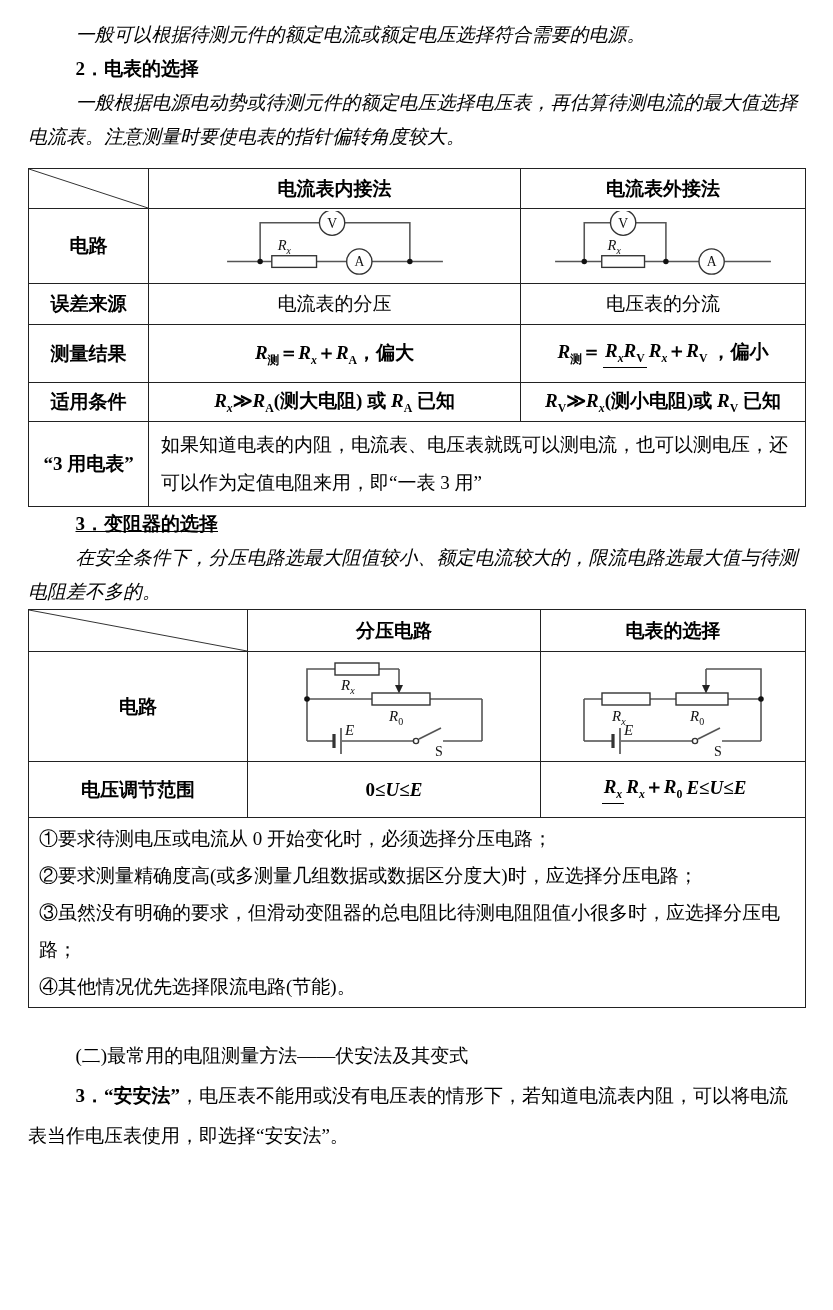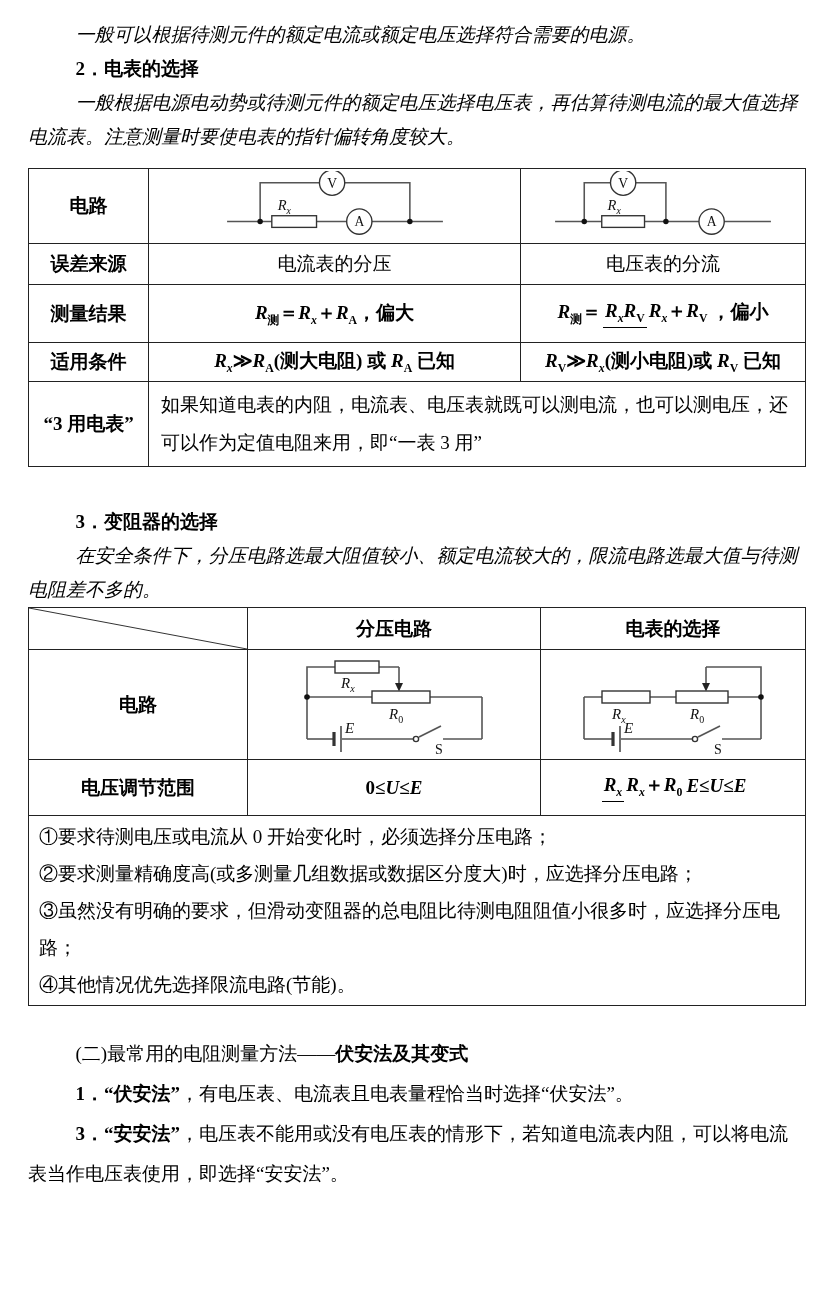--- a/index.html
+++ b/index.html
@@ -4,42 +4,42 @@
 <style>
   html,body{margin:0;padding:0;background:#fff;}
   body{
     width:833px;height:1310px;box-sizing:border-box;
     padding:18px 28px 0 28px;
     font-family:"Liberation Serif","DejaVu Serif",serif;
     color:#000;font-size:19px;overflow:hidden;
   }
   .para{margin:0;line-height:34px;text-indent:2.5em;font-style:italic;}
   .h-bold{margin:0;line-height:34px;text-indent:2.5em;font-weight:700;}
-  .h3{margin-top:38px;}
+  .h3{text-decoration:underline;}
   table{border-collapse:collapse;width:777px;table-layout:fixed;}
   td{border:1px solid #222;text-align:center;vertical-align:middle;
      font-size:19px;padding:2px 4px;box-sizing:border-box;overflow:hidden;}
   .t1{margin-top:14px;}
   .t2{margin-top:0;}
   .hdr{font-weight:700;}
   .left-cell{text-align:left;line-height:38px;padding:4px 12px;}
   .notes-cell{text-align:left;line-height:37px;padding:2px 10px;}
   .diag{position:relative;padding:0;}
   .diag svg{position:absolute;left:0;top:0;width:100%;height:100%;display:block;}
   .formula{font-weight:700;white-space:nowrap;}
   .it{font-style:italic;font-family:"Liberation Serif","DejaVu Serif",serif;}
   sub{font-size:0.62em;}
   .frac{display:inline-flex;text-align:center;
         vertical-align:middle;margin:0 2px;line-height:1.25;}
   .num{border-bottom:1.5px solid #000;padding:0 2px;}
   .den{padding:0 2px;}
   .methods{margin-top:28px;}
   .m-para{margin:0;line-height:40px;text-indent:2.5em;}
   .lead{font-weight:700;}
-  .m-bold{font-weight:700;text-align:center;}
+  .m-bold{font-weight:400;text-align:center;}
   .wire{stroke:#555;stroke-width:1.6;fill:none;}
   .comp{stroke:#333;stroke-width:1.4;fill:#fff;}
   .dot{fill:#111;}
   .ah{fill:#222;}
   svg text{fill:#111;font-family:"Liberation Serif","DejaVu Serif",serif;}
   .circ{display:block;margin:0 auto;}
 </style>
 </head>
 <body>
 
@@ -47,20 +47,29 @@
 <p class="h-bold">2．电表的选择</p>
 <p class="para">一般根据电源电动势或待测元件的额定电压选择电压表，再估算待测电流的最大值选择电流表。注意测量时要使电表的指针偏转角度较大。</p>
 
 <table class="t1">
   <colgroup>
       <col style="width:120px">
       <col style="width:372px">
       <col style="width:285px">
     </colgroup>
   <tbody>
+      <tr style="height:40px">
+    <td class="diag">
+      <svg viewBox="0 0 100 100" preserveAspectRatio="none">
+        <line x1="0" y1="0" x2="100" y2="100" stroke="#333" stroke-width="1" vector-effect="non-scaling-stroke"></line>
+      </svg>
+    </td>
+    <td class="hdr">电流表内接法</td>
+    <td class="hdr">电流表外接法</td>
+  </tr>
   <tr style="height:75px">
     <td class="hdr">电路</td>
     <td>
       <svg class="circ" width="230" height="70" viewBox="0 0 230 72">
         <line class="wire" x1="4" y1="52" x2="226" y2="52"></line>
         <path class="wire" d="M38,52 V12 H192 V52"></path>
         <rect class="comp" x="50" y="46" width="46" height="12"></rect>
         <circle class="comp" cx="140" cy="52" r="13"></circle>
         <circle class="comp" cx="112" cy="12" r="13"></circle>
         <circle class="dot" cx="38" cy="52" r="2.8"></circle>
@@ -193,16 +202,15 @@
       <div>②要求测量精确度高(或多测量几组数据或数据区分度大)时，应选择分压电路；</div>
       <div>③虽然没有明确的要求，但滑动变阻器的总电阻比待测电阻阻值小很多时，应选择分压电路；</div>
       <div>④其他情况优先选择限流电路(节能)。</div>
     </td>
   </tr>
 </tbody>
   </table>
 
 <div class="methods">
   <p class="m-para"><span>(二)最常用的电阻测量方法——</span><span class="m-bold">伏安法及其变式</span></p>
-  <p class="m-para"><span class="lead">1．“伏安法”</span><span>，有电压表、电流表且电表量程恰当时选择“伏安法”。</span></p>
   <p class="m-para"><span class="lead">3．“安安法”</span><span>，电压表不能用或没有电压表的情形下，若知道电流表内阻，可以将电流表当作电压表使用，即选择“安安法”。</span></p>
 
 </div>
 
 </body></html>

